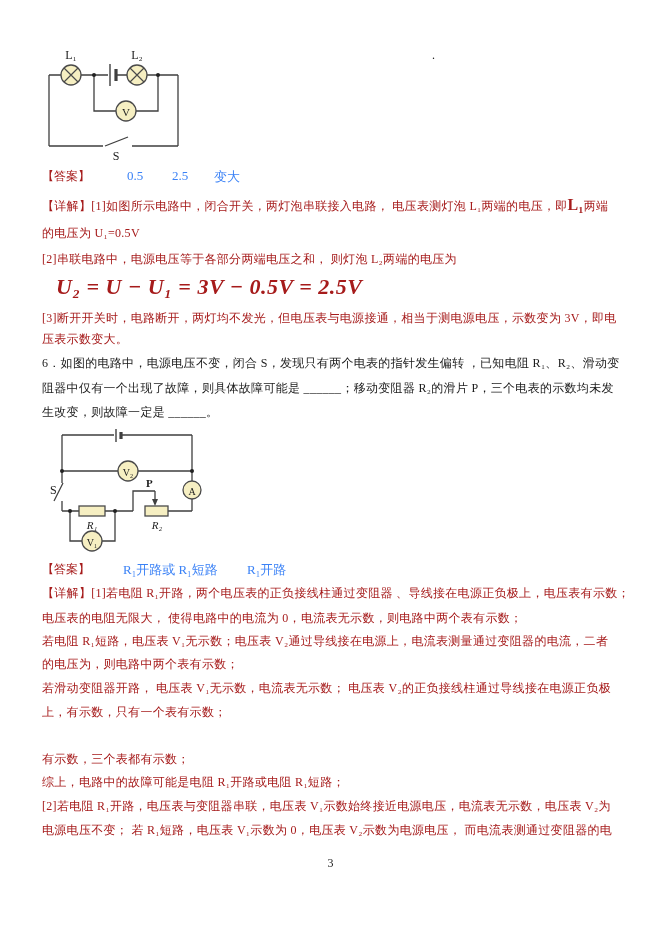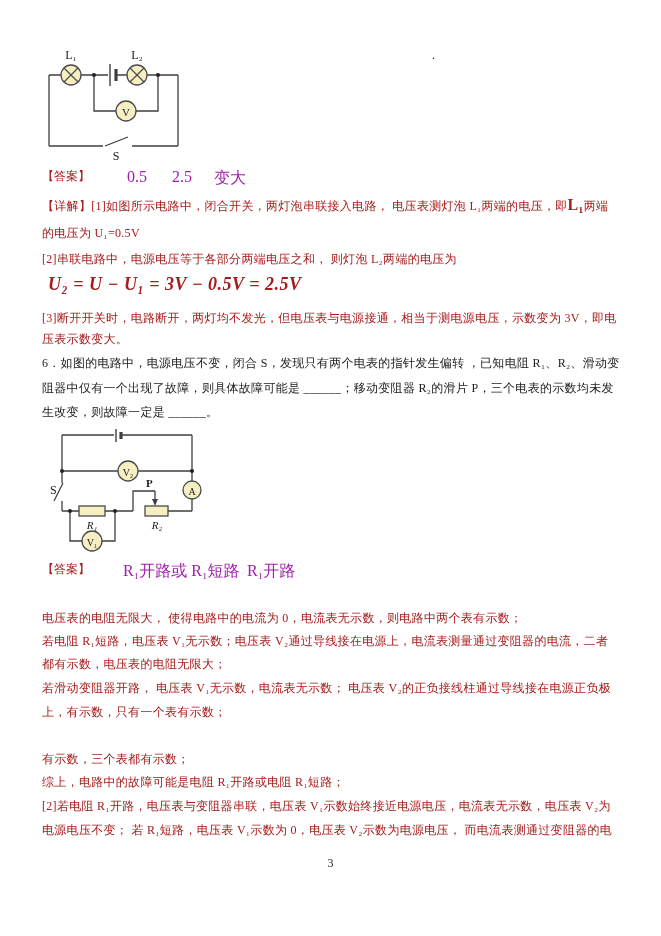--- a/index.html
+++ b/index.html
@@ -7,24 +7,24 @@
     position:relative;width:661px;height:936px;background:#ffffff;margin:0 auto;
     font-family:"Liberation Serif","DejaVu Serif",serif;overflow:hidden;
   }
   .line{
     position:absolute;left:42px;white-space:nowrap;
     font-size:12px;line-height:16px;letter-spacing:0.3px;color:#A61B1B;
   }
   .black{color:#1b1b1b;font-family:Liberation Serif, serif;}
   .ansline{position:absolute;left:42px;height:16px;width:560px;}
   .ansline .lbl{position:absolute;left:0;top:0;font-size:12px;color:#A61B1B;white-space:nowrap;}
-  .ansline .v{position:absolute;top:0;font-size:16px;color:#a21caf;white-space:nowrap;}
+  .ansline .v{position:absolute;top:0;font-size:13px;color:#3b82f6;white-space:nowrap;}
   .big-sym{font-size:16px;font-weight:bold;}
   .formula{
-    position:absolute;left:48px;font-size:18px;font-weight:bold;font-style:italic;
+    position:absolute;left:56px;font-size:22px;font-weight:bold;font-style:italic;
     color:#A61B1B;letter-spacing:0.5px;white-space:nowrap;
   }
   .pageno{position:absolute;left:0;right:0;text-align:center;font-size:12px;color:#1b1b1b;}
   .straydot{position:absolute;font-size:12px;color:#1b1b1b;}
   svg{position:absolute;}
   svg text{font-family:"Liberation Serif","DejaVu Serif",serif;fill:#1b1b1b;}
 </style>
 </head>
 <body>
 
@@ -147,23 +147,24 @@
     <text x="52" y="101" text-anchor="middle" font-size="11" font-style="italic">R₁</text>
     <text x="117" y="101" text-anchor="middle" font-size="11" font-style="italic">R₂</text>
   </svg>
 
   <div class="ansline" style="top:561px;">
     <span class="lbl">【答案】</span>
     <span class="v" style="left:81px;">R₁开路或 R₁短路</span>
     <span class="v" style="left:205px;">R₁开路</span>
   </div>
 
+  <div class="line" style="top:585px;">【详解】[1]若电阻 R₁开路，两个电压表的正负接线柱通过变阻器 、导线接在电源正负极上，电压表有示数；</div>
   <div class="line" style="top:610px;">电压表的电阻无限大， 使得电路中的电流为 0，电流表无示数，则电路中两个表有示数；</div>
   <div class="line" style="top:633px;text-align:center;">若电阻 R₁短路，电压表 V₁无示数；电压表 V₂通过导线接在电源上，电流表测量通过变阻器的电流，二者</div>
-  <div class="line" style="top:656px;">都有示数，电压表的电阻无限大；</div>
+  <div class="line" style="top:656px;">的电压为，则电路中两个表有示数；</div>
   <div class="line" style="top:680px;">若滑动变阻器开路， 电压表 V₁无示数，电流表无示数； 电压表 V₂的正负接线柱通过导线接在电源正负极</div>
   <div class="line" style="top:704px;">上，有示数，只有一个表有示数；</div>
   <div class="line" style="top:751px;">有示数，三个表都有示数；</div>
   <div class="line" style="top:774px;">综上，电路中的故障可能是电阻 R₁开路或电阻 R₁短路；</div>
   <div class="line" style="top:798px;">[2]若电阻 R₁开路，电压表与变阻器串联，电压表 V₁示数始终接近电源电压，电流表无示数，电压表 V₂为</div>
   <div class="line" style="top:822px;">电源电压不变； 若 R₁短路，电压表 V₁示数为 0，电压表 V₂示数为电源电压， 而电流表测通过变阻器的电</div>
 
   <div class="pageno" style="top:856px;">3</div>
 
 </div>

